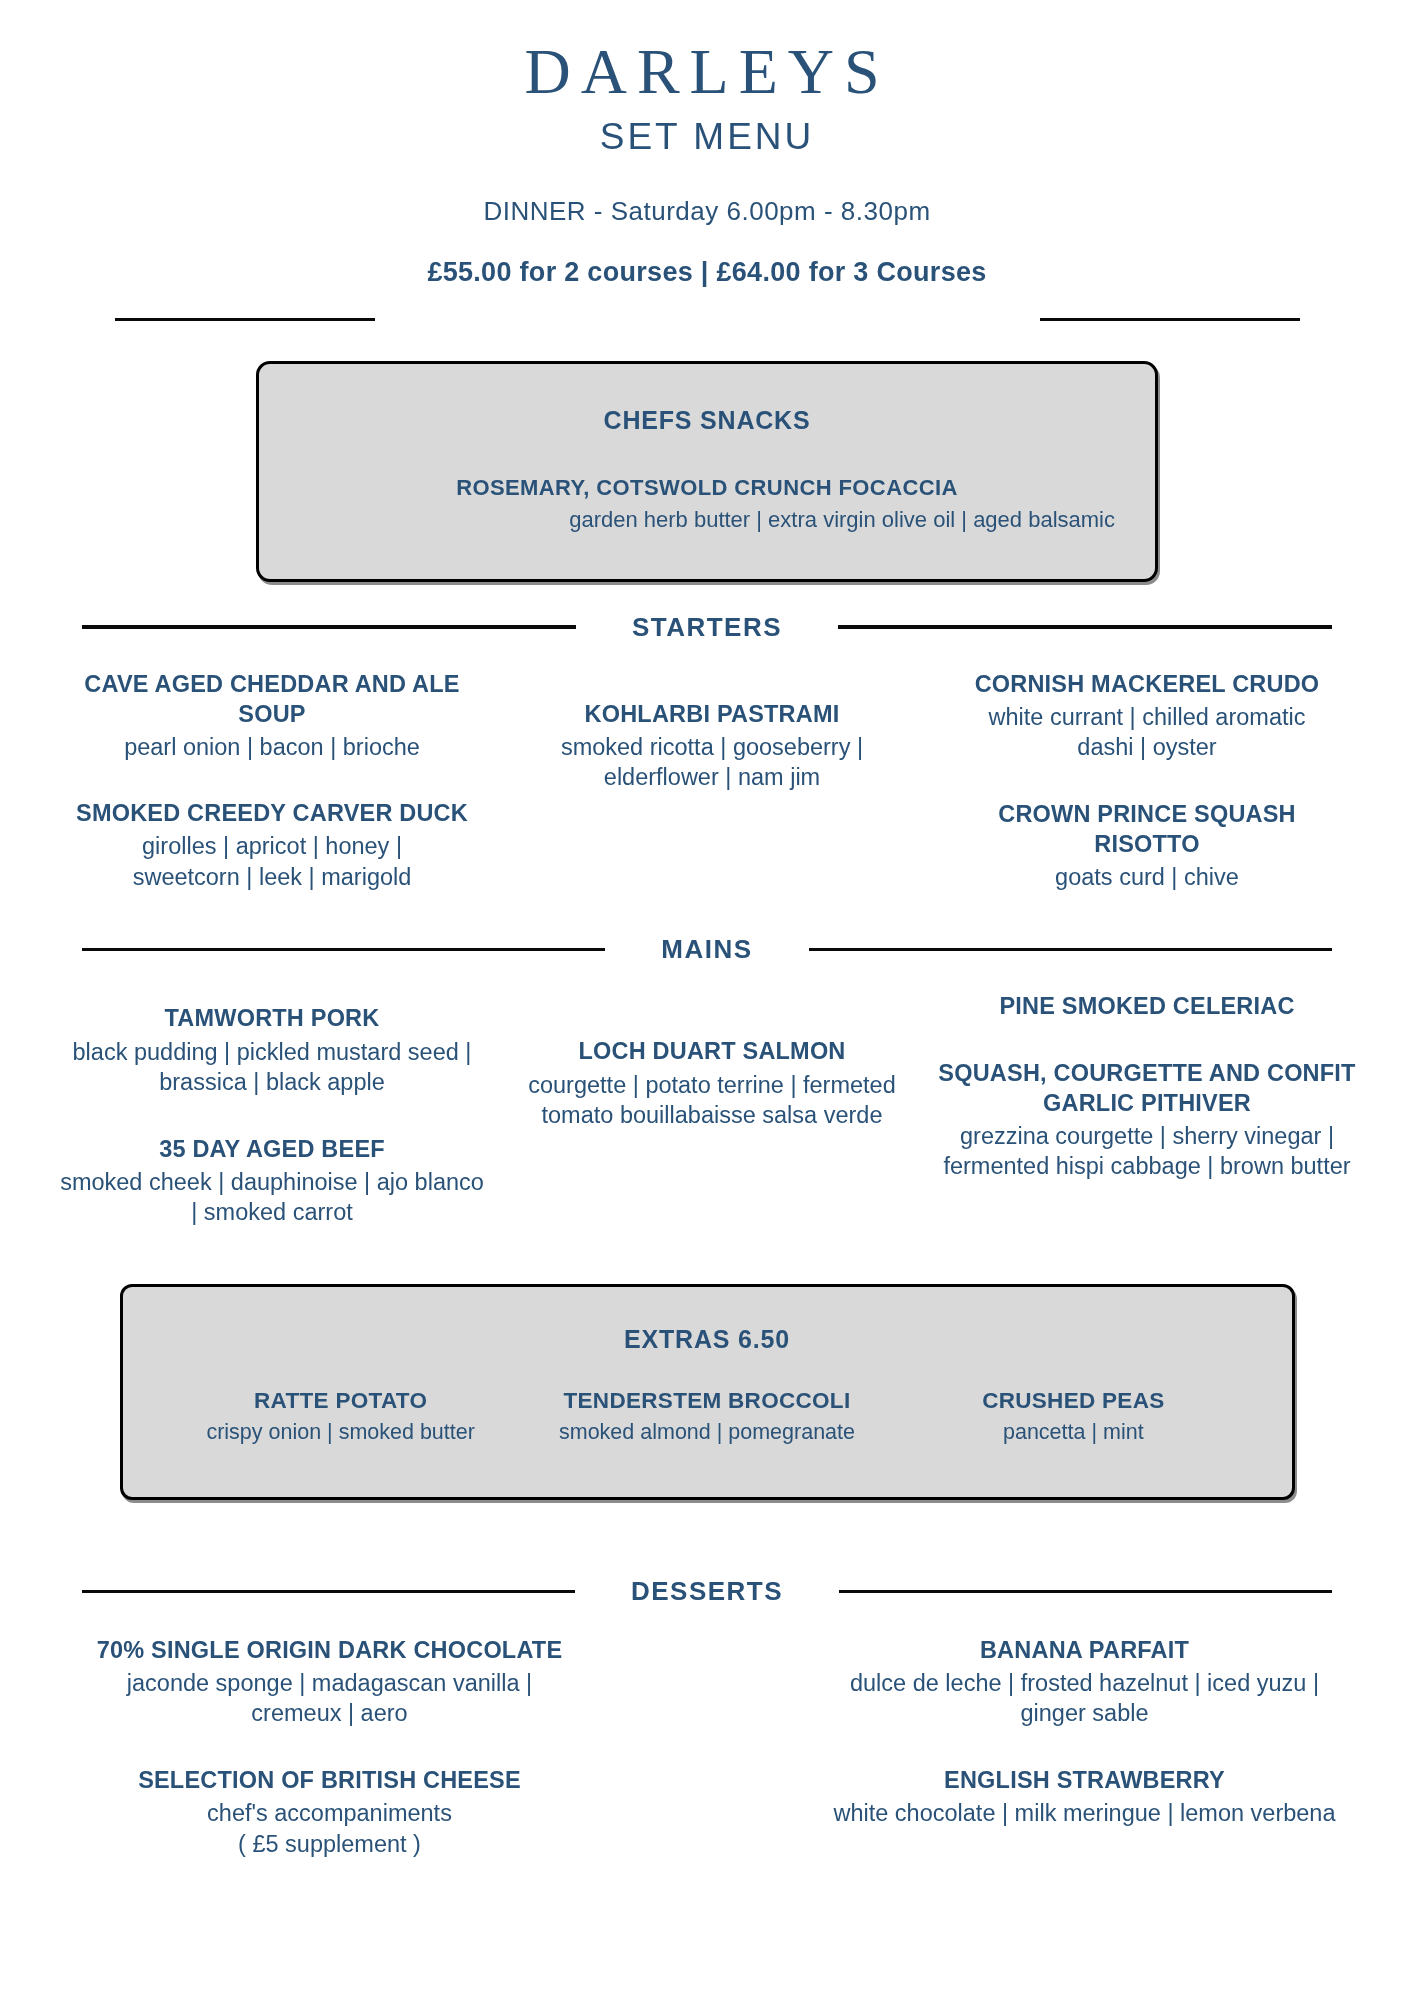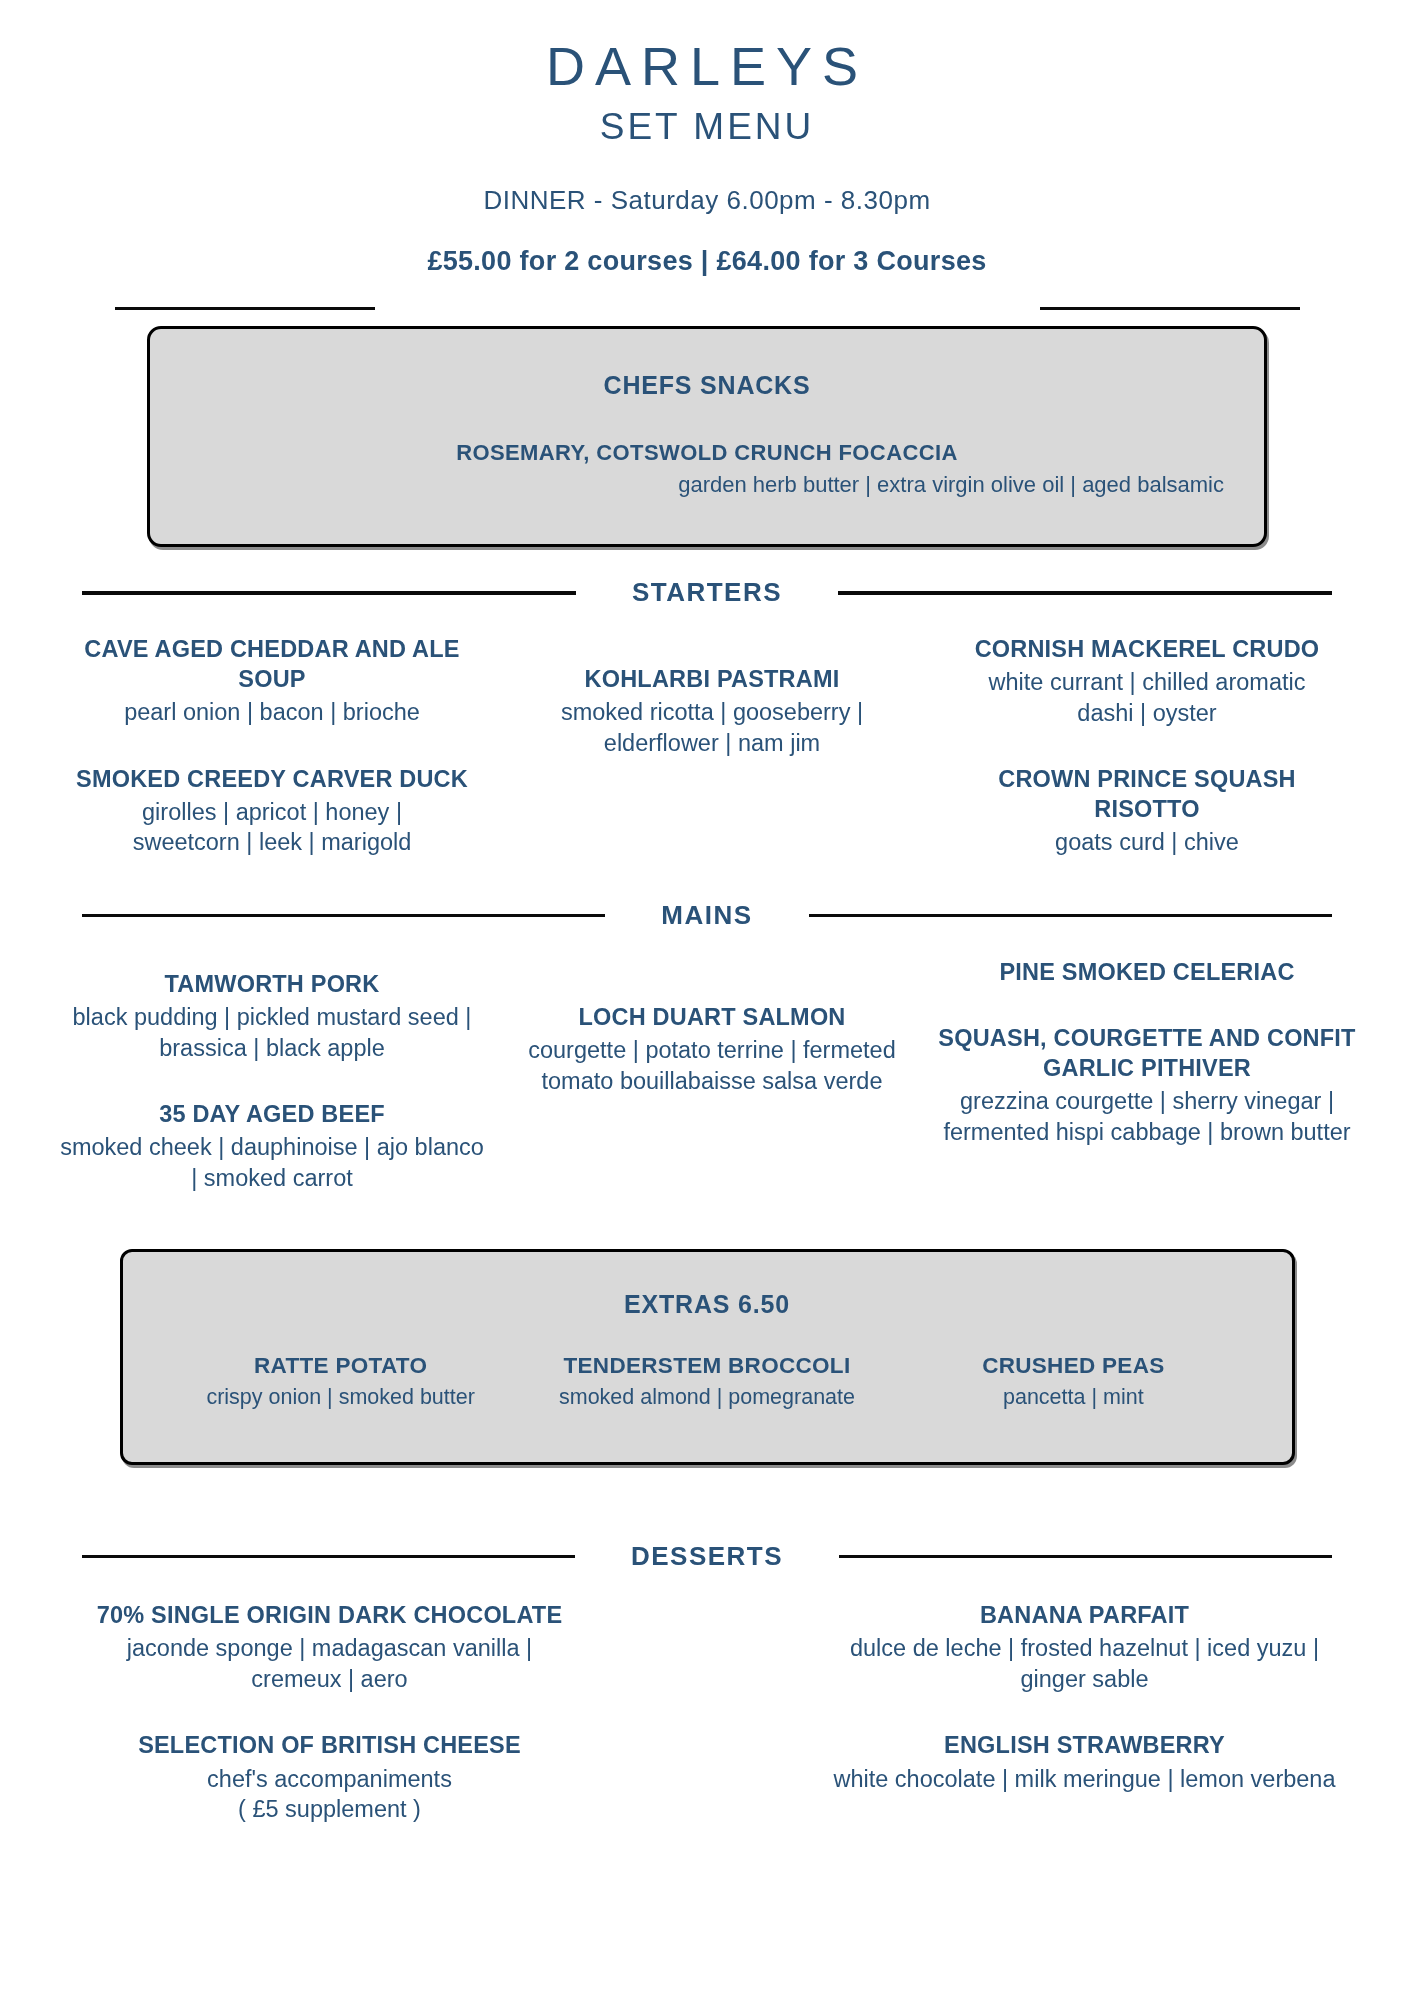--- a/index.html
+++ b/index.html
@@ -10,41 +10,41 @@
   *{margin:0;padding:0;box-sizing:border-box;}
   html,body{background:#ffffff;}
   body{
     width:1414px;height:2000px;margin:0 auto;position:relative;overflow:hidden;
     font-family:"Liberation Sans",sans-serif;color:var(--navy);
   }
   .page{width:100%;height:100%;padding-top:38px;text-align:center;}
 
   
   .brand{
-    font-family:Liberation Sans, sans-serif;font-size:54px;font-weight:400;
+    font-family:Liberation Serif, serif;font-size:64px;font-weight:400;
     letter-spacing:10px;color:var(--navy);line-height:1.05;
   }
   .subtitle{
     margin-top:10px;font-size:37px;font-weight:400;letter-spacing:3px;line-height:1.2;
   }
   .service{margin-top:36px;font-size:26px;letter-spacing:.5px;}
   .pricing{margin-top:30px;font-size:27px;font-weight:700;letter-spacing:.3px;}
 
   
   .twin-rules{
     margin:30px auto 0;width:1185px;display:flex;justify-content:space-between;
   }
   .twin-rules .rule{width:260px;height:3px;background:#0a0a0a;}
 
   
   .grey-box{
     background:var(--box-bg);border:3px solid var(--box-border);border-radius:14px;
     margin:0 auto;box-shadow:2px 3px 0 rgba(0,0,0,.45);
   }
-  .snacks-box{width:1120px;margin-top:16px;padding:42px 40px 46px;}
+  .snacks-box{width:902px;margin-top:40px;padding:42px 40px 46px;}
   .box-heading{font-size:25px;font-weight:700;letter-spacing:.8px;}
   .snack-name{margin-top:40px;font-size:22px;font-weight:700;letter-spacing:.4px;}
   .snack-desc{margin-top:6px;font-size:22px;text-align:right;}
 
   
   .section-head{
     display:flex;align-items:center;justify-content:flex-end;
     width:1250px;margin:0 auto;
   }
   .section-head .rule{flex:1;height:4px;background:#0a0a0a;}

